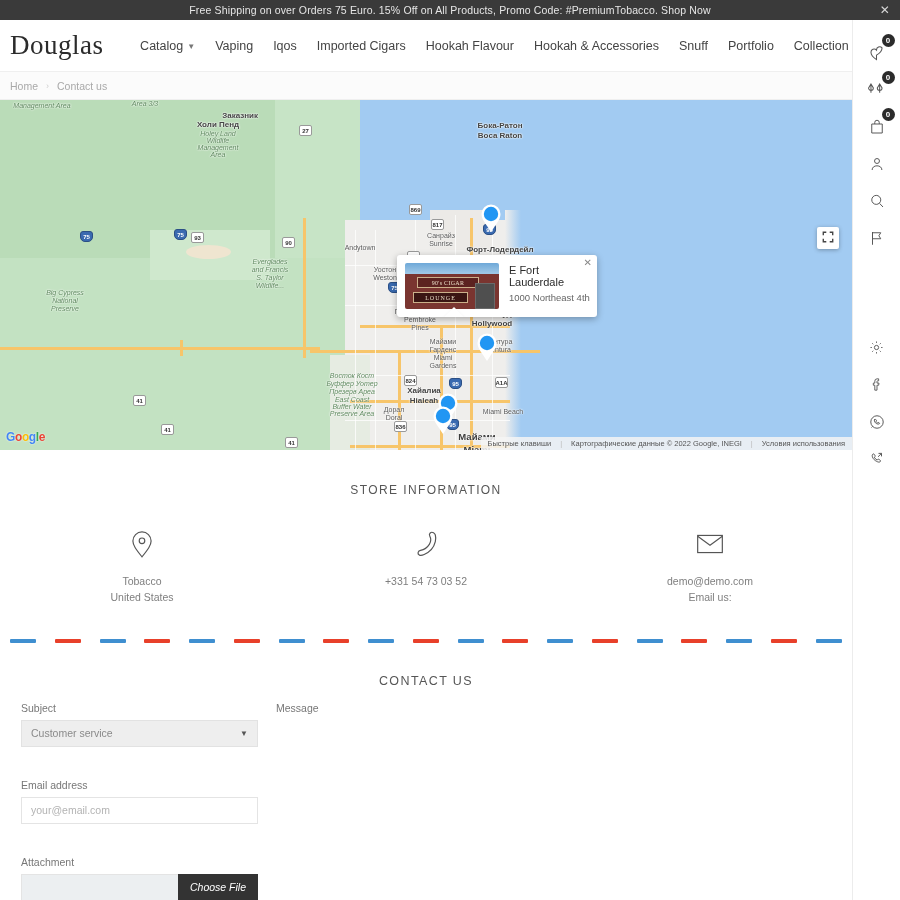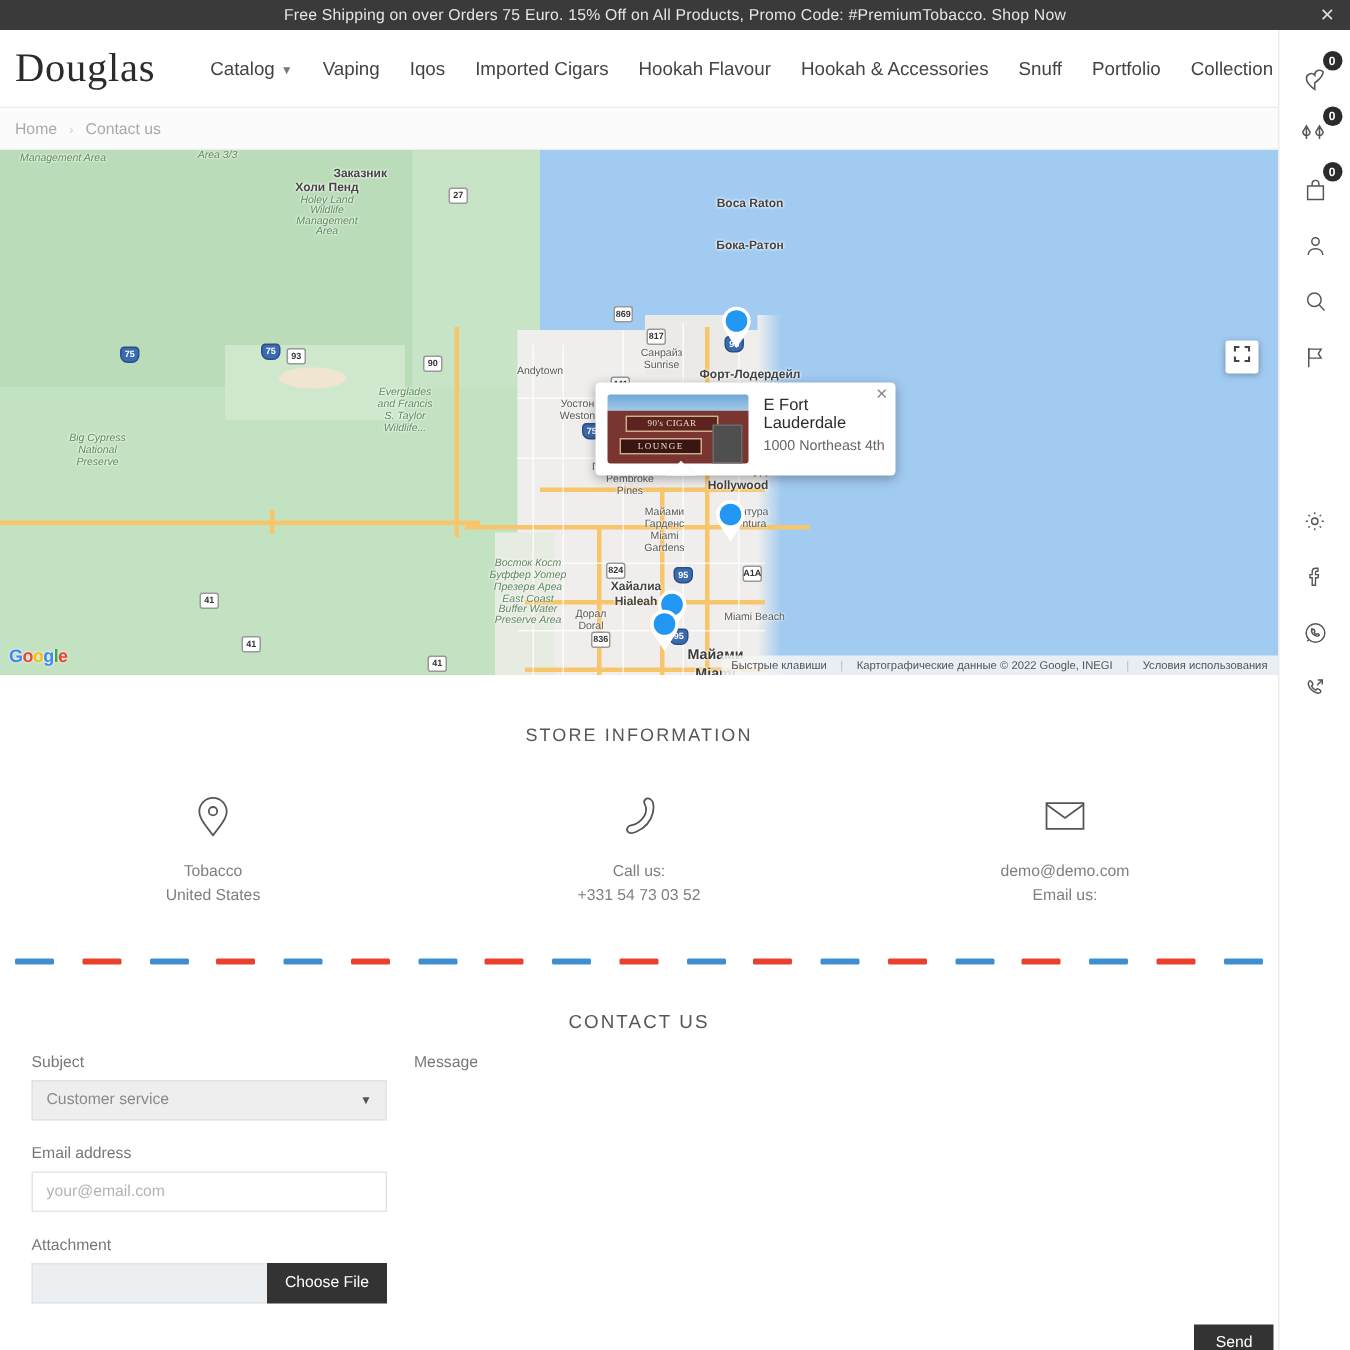--- a/index.html
+++ b/index.html
@@ -223,22 +223,22 @@
     height:27px; background:#eeeeee; border:1px solid #e2e2e2;
     display:flex; align-items:center; padding:0 9px;
     font-size:10.5px; color:#8a8a8a; position:relative; cursor:pointer;
   }
   .select-box .arrow{ position:absolute; right:9px; font-size:8px; color:#555;}
   .text-input{
     height:27px; background:#fff; border:1px solid #e4e4e4;
     display:flex; align-items:center; padding:0 9px;
     font-size:10.5px; color:#b3b3b3;
   }
-  .mt14{ margin-top:16px;}
-  .attach-row{ display:flex; height:27px; }
+  .mt14{ margin-top:32px;}
+  .attach-row{ display:flex; height:27px;font-style:italic; }
   .attach-field{ flex:1; background:#eceff1; border:1px solid #e4e4e4; border-right:none;}
   .choose-btn{
     background:#333333; color:#fff; font-size:10.5px;
     display:flex; align-items:center; padding:0 12px; cursor:pointer; white-space:nowrap;
   }
   .textarea{
     height:140px; border:1px solid #e4e4e4; background:#fff;
     padding:8px 10px; font-size:10.5px; color:#b3b3b3;
   }
   .send-row{ width:852px; display:flex; justify-content:flex-end; padding:14px 3px 0 0;}
@@ -440,21 +440,21 @@
           <div class="map-label park" style="left: 230px; top: 182px; width: 80px;">Wildlife...</div>
           <div class="map-label park" style="left: 25px; top: 189px; width: 80px;">Big Cypress</div>
           <div class="map-label park" style="left: 25px; top: 197px; width: 80px;">National</div>
           <div class="map-label park" style="left: 25px; top: 205px; width: 80px;">Preserve</div>
           <div class="map-label park" style="left: 312px; top: 272px; width: 80px;">Восток Кост</div>
           <div class="map-label park" style="left: 312px; top: 280px; width: 80px;">Буффер Уотер</div>
           <div class="map-label park" style="left: 312px; top: 288px; width: 80px;">Презерв Ареа</div>
           <div class="map-label park" style="left: 312px; top: 296px; width: 80px;">East Coast</div>
           <div class="map-label park" style="left: 312px; top: 303px; width: 80px;">Buffer Water</div>
           <div class="map-label park" style="left: 312px; top: 310px; width: 80px;">Preserve Area</div>
-          <div class="map-label mid" style="left: 460px; top: 22px; width: 80px; margin-top: 38px;">Бока-Ратон</div>
+          <div class="map-label mid" style="left: 460px; top: 22px; width: 80px;">Бока-Ратон</div>
           <div class="map-label mid" style="left: 460px; top: 32px; width: 80px;">Boca Raton</div>
           <div class="map-label" style="left: 401px; top: 132px; width: 80px;">Санрайз</div>
           <div class="map-label" style="left: 401px; top: 140px; width: 80px;">Sunrise</div>
           <div class="map-label mid" style="left: 460px; top: 146px; width: 80px;">Форт-Лодердейл</div>
           <div class="map-label mid" style="left: 460px; top: 156px; width: 80px;">Fort</div>
           <div class="map-label mid" style="left: 460px; top: 166px; width: 80px;">Lauderdale</div>
           <div class="map-label" style="left: 377px; top: 178px; width: 80px;">Дейви</div>
           <div class="map-label" style="left: 377px; top: 186px; width: 80px;">Davie</div>
           <div class="map-label" style="left: 380px; top: 208px; width: 80px;">Пемброк Пайнс</div>
           <div class="map-label" style="left: 380px; top: 216px; width: 80px;">Pembroke</div>
@@ -569,21 +569,20 @@
         <div>United States</div>
       </div>
     </div>
     <div class="store-col">
       <div class="store-ico">
         <svg width="28" height="30" viewBox="0 0 26 28" fill="none" stroke="#555" stroke-width="1.1">
             <path d="M20 3.5c-2.4-1.4-4.6 1-3.5 3 1.3 2.4 1.2 5.3-.4 7.8-1.9 3-5 5-8.2 5.6-2.3.4-3.3 3.1-1.2 4.3 1.3.8 3 .3 4.6-.4 5-2.2 9.1-6.6 10.4-12 .5-2.2.5-4.5 0-6.2-.3-1-.9-1.6-1.7-2.1z"></path>
           </svg>
       </div>
       <div class="store-txt">
-        <div>Call us:</div>
         <div>+331 54 73 03 52</div>
       </div>
     </div>
     <div class="store-col">
       <div class="store-ico">
         <svg width="30" height="26" viewBox="0 0 28 22" fill="none" stroke="#555" stroke-width="1.1">
             <rect x="2.5" y="3" width="23" height="16"></rect>
             <path d="M2.5 3.8L14 12.2 25.5 3.8"></path>
           </svg>
       </div>

